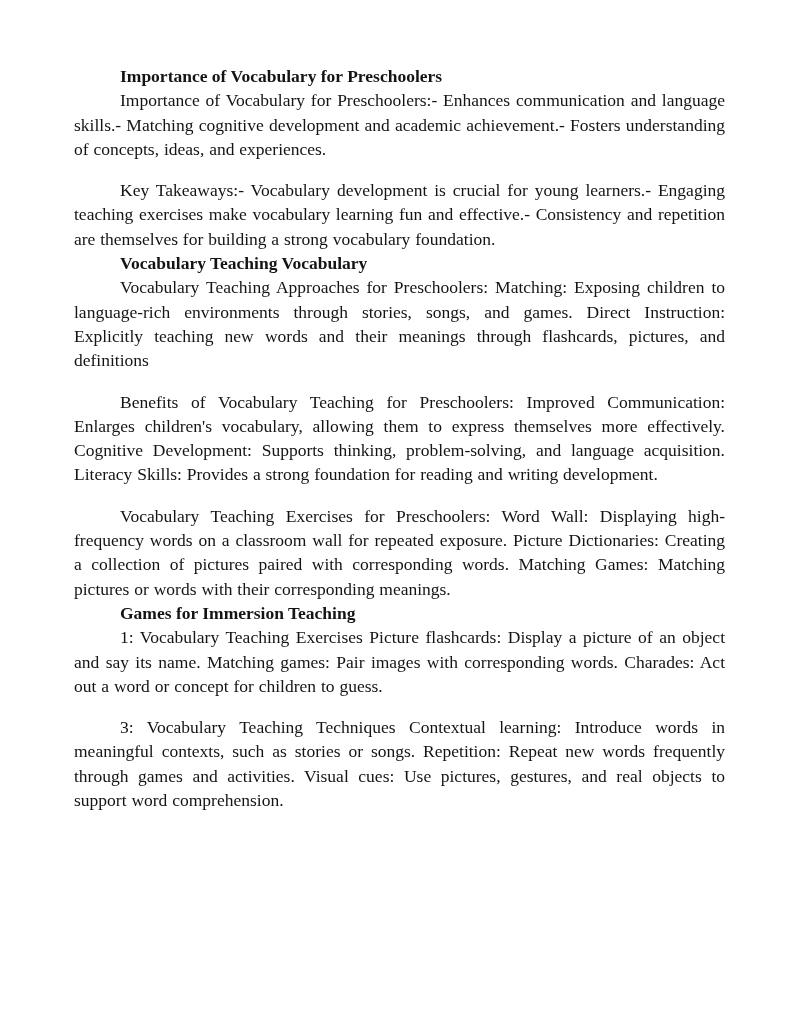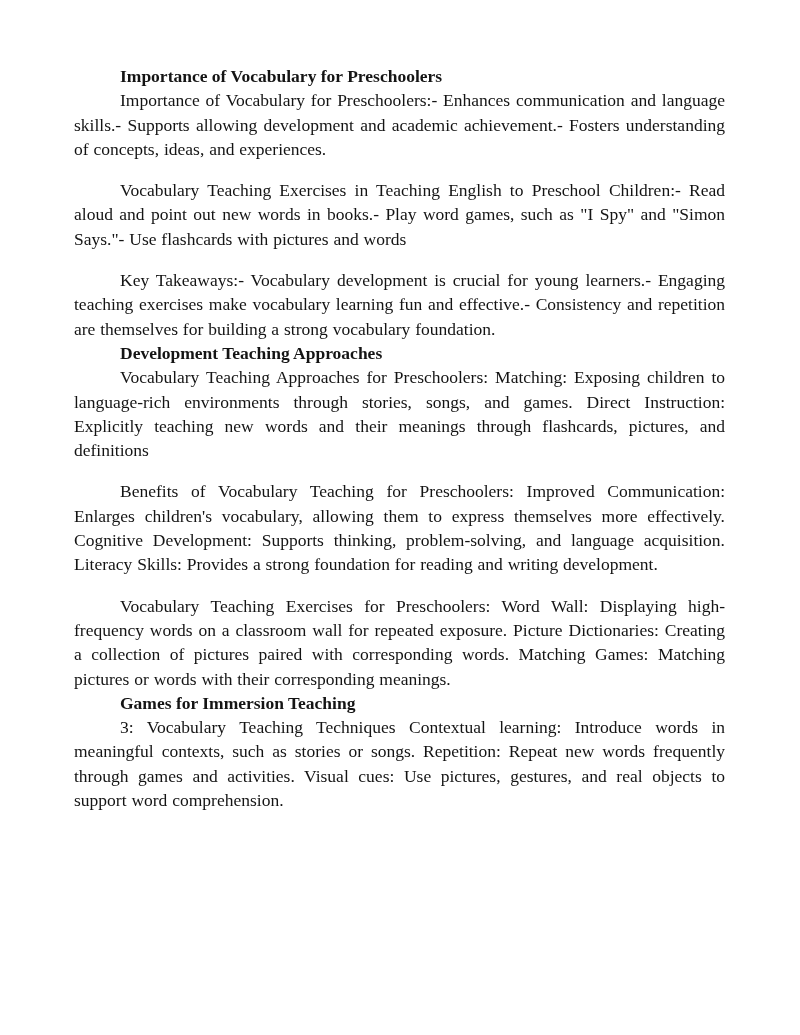--- a/index.html
+++ b/index.html
@@ -38,30 +38,30 @@
     margin-bottom: 0;
   }
 </style>
 </head>
 <body>
 
 <div class="page">
 
   <section>
     <h2 class="section-heading">Importance of Vocabulary for Preschoolers</h2>
-    <p class="body-paragraph">Importance of Vocabulary for Preschoolers:- Enhances communication and language skills.- Supports allowing development and academic achievement.- Fosters understanding of concepts, ideas, and experiences.</p>
-    <p class="body-paragraph">Vocabulary Teaching Exercises in Teaching English to Preschool Children:- Read aloud and point out new words in books.- Play word games, such as "I Spy" and "Simon Says."- Use flashcards with pictures and words</p>
+    <p class="body-paragraph">Importance of Vocabulary for Preschoolers:- Enhances communication and language skills.- Matching cognitive development and academic achievement.- Fosters understanding of concepts, ideas, and experiences.</p>
     <p class="body-paragraph">Key Takeaways:- Vocabulary development is crucial for young learners.- Engaging teaching exercises make vocabulary learning fun and effective.- Consistency and repetition are themselves for building a strong vocabulary foundation.</p>
   </section>
 
   <section>
-    <h2 class="section-heading">Development Teaching Approaches</h2>
+    <h2 class="section-heading">Vocabulary Teaching Vocabulary</h2>
     <p class="body-paragraph">Vocabulary Teaching Approaches for Preschoolers: Matching: Exposing children to language-rich environments through stories, songs, and games. Direct Instruction: Explicitly teaching new words and their meanings through flashcards, pictures, and definitions</p>
     <p class="body-paragraph">Benefits of Vocabulary Teaching for Preschoolers: Improved Communication: Enlarges children's vocabulary, allowing them to express themselves more effectively. Cognitive Development: Supports thinking, problem-solving, and language acquisition. Literacy Skills: Provides a strong foundation for reading and writing development.</p>
     <p class="body-paragraph">Vocabulary Teaching Exercises for Preschoolers: Word Wall: Displaying high-frequency words on a classroom wall for repeated exposure. Picture Dictionaries: Creating a collection of pictures paired with corresponding words. Matching Games: Matching pictures or words with their corresponding meanings.</p>
   </section>
 
   <section>
     <h2 class="section-heading">Games for Immersion Teaching</h2>
+    <p class="body-paragraph">1: Vocabulary Teaching Exercises Picture flashcards: Display a picture of an object and say its name. Matching games: Pair images with corresponding words. Charades: Act out a word or concept for children to guess.</p>
     <p class="body-paragraph">3: Vocabulary Teaching Techniques Contextual learning: Introduce words in meaningful contexts, such as stories or songs. Repetition: Repeat new words frequently through games and activities. Visual cues: Use pictures, gestures, and real objects to support word comprehension.</p>
   </section>
 
 </div>
 
 </body></html>

